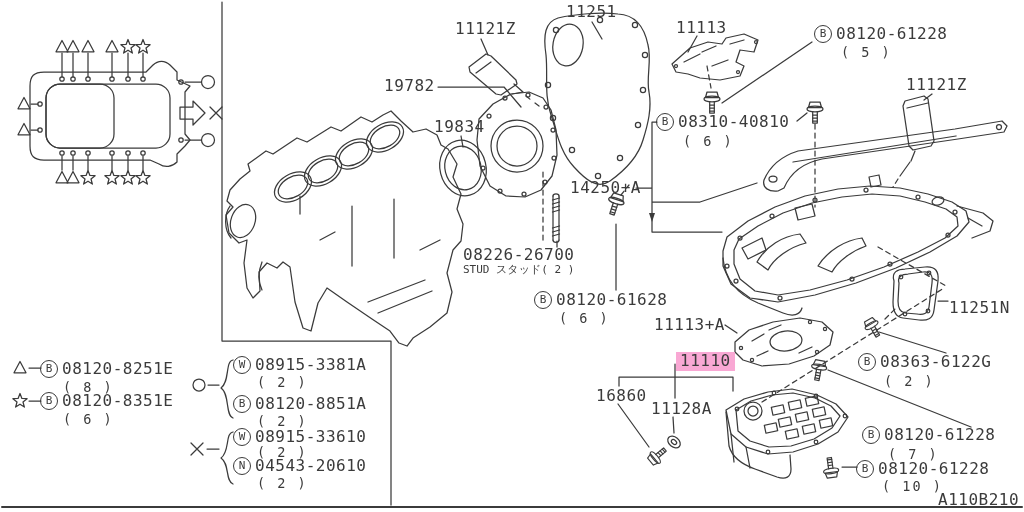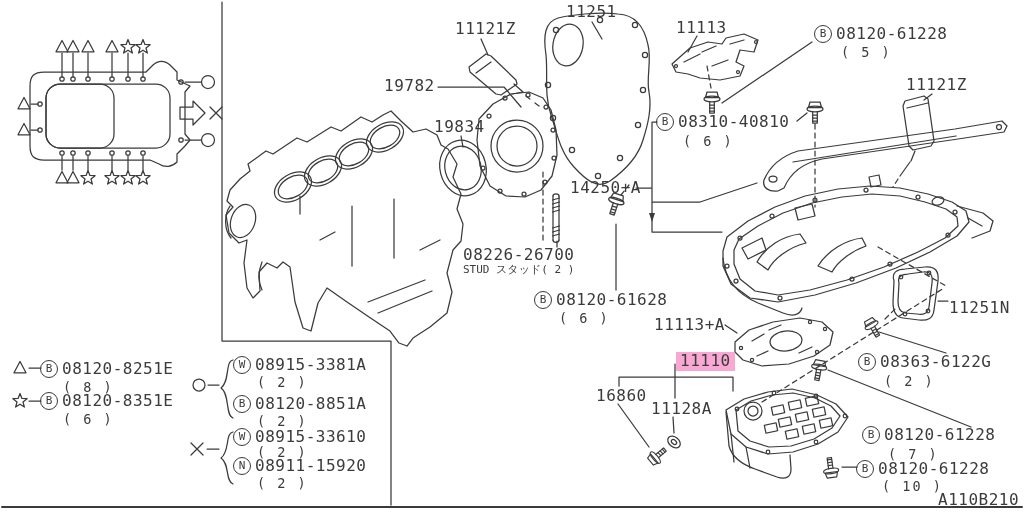--- a/index.html
+++ b/index.html
@@ -404,17 +404,17 @@
 <div class="lbl qty" style="left:257px;top:414px">( 2 )</div>
 
 <div class="lbl row" style="left:233px;top:428px">
   <span class="circ">W</span>
   <span>08915-33610</span>
 </div>
 <div class="lbl qty" style="left:257px;top:445px">( 2 )</div>
 
 <div class="lbl row" style="left:233px;top:457px">
   <span class="circ">N</span>
-  <span>08911-15920</span>
+  <span>04543-20610</span>
 </div>
 <div class="lbl qty" style="left:257px;top:476px">( 2 )</div>
 
 </div>
 
 </body></html>

